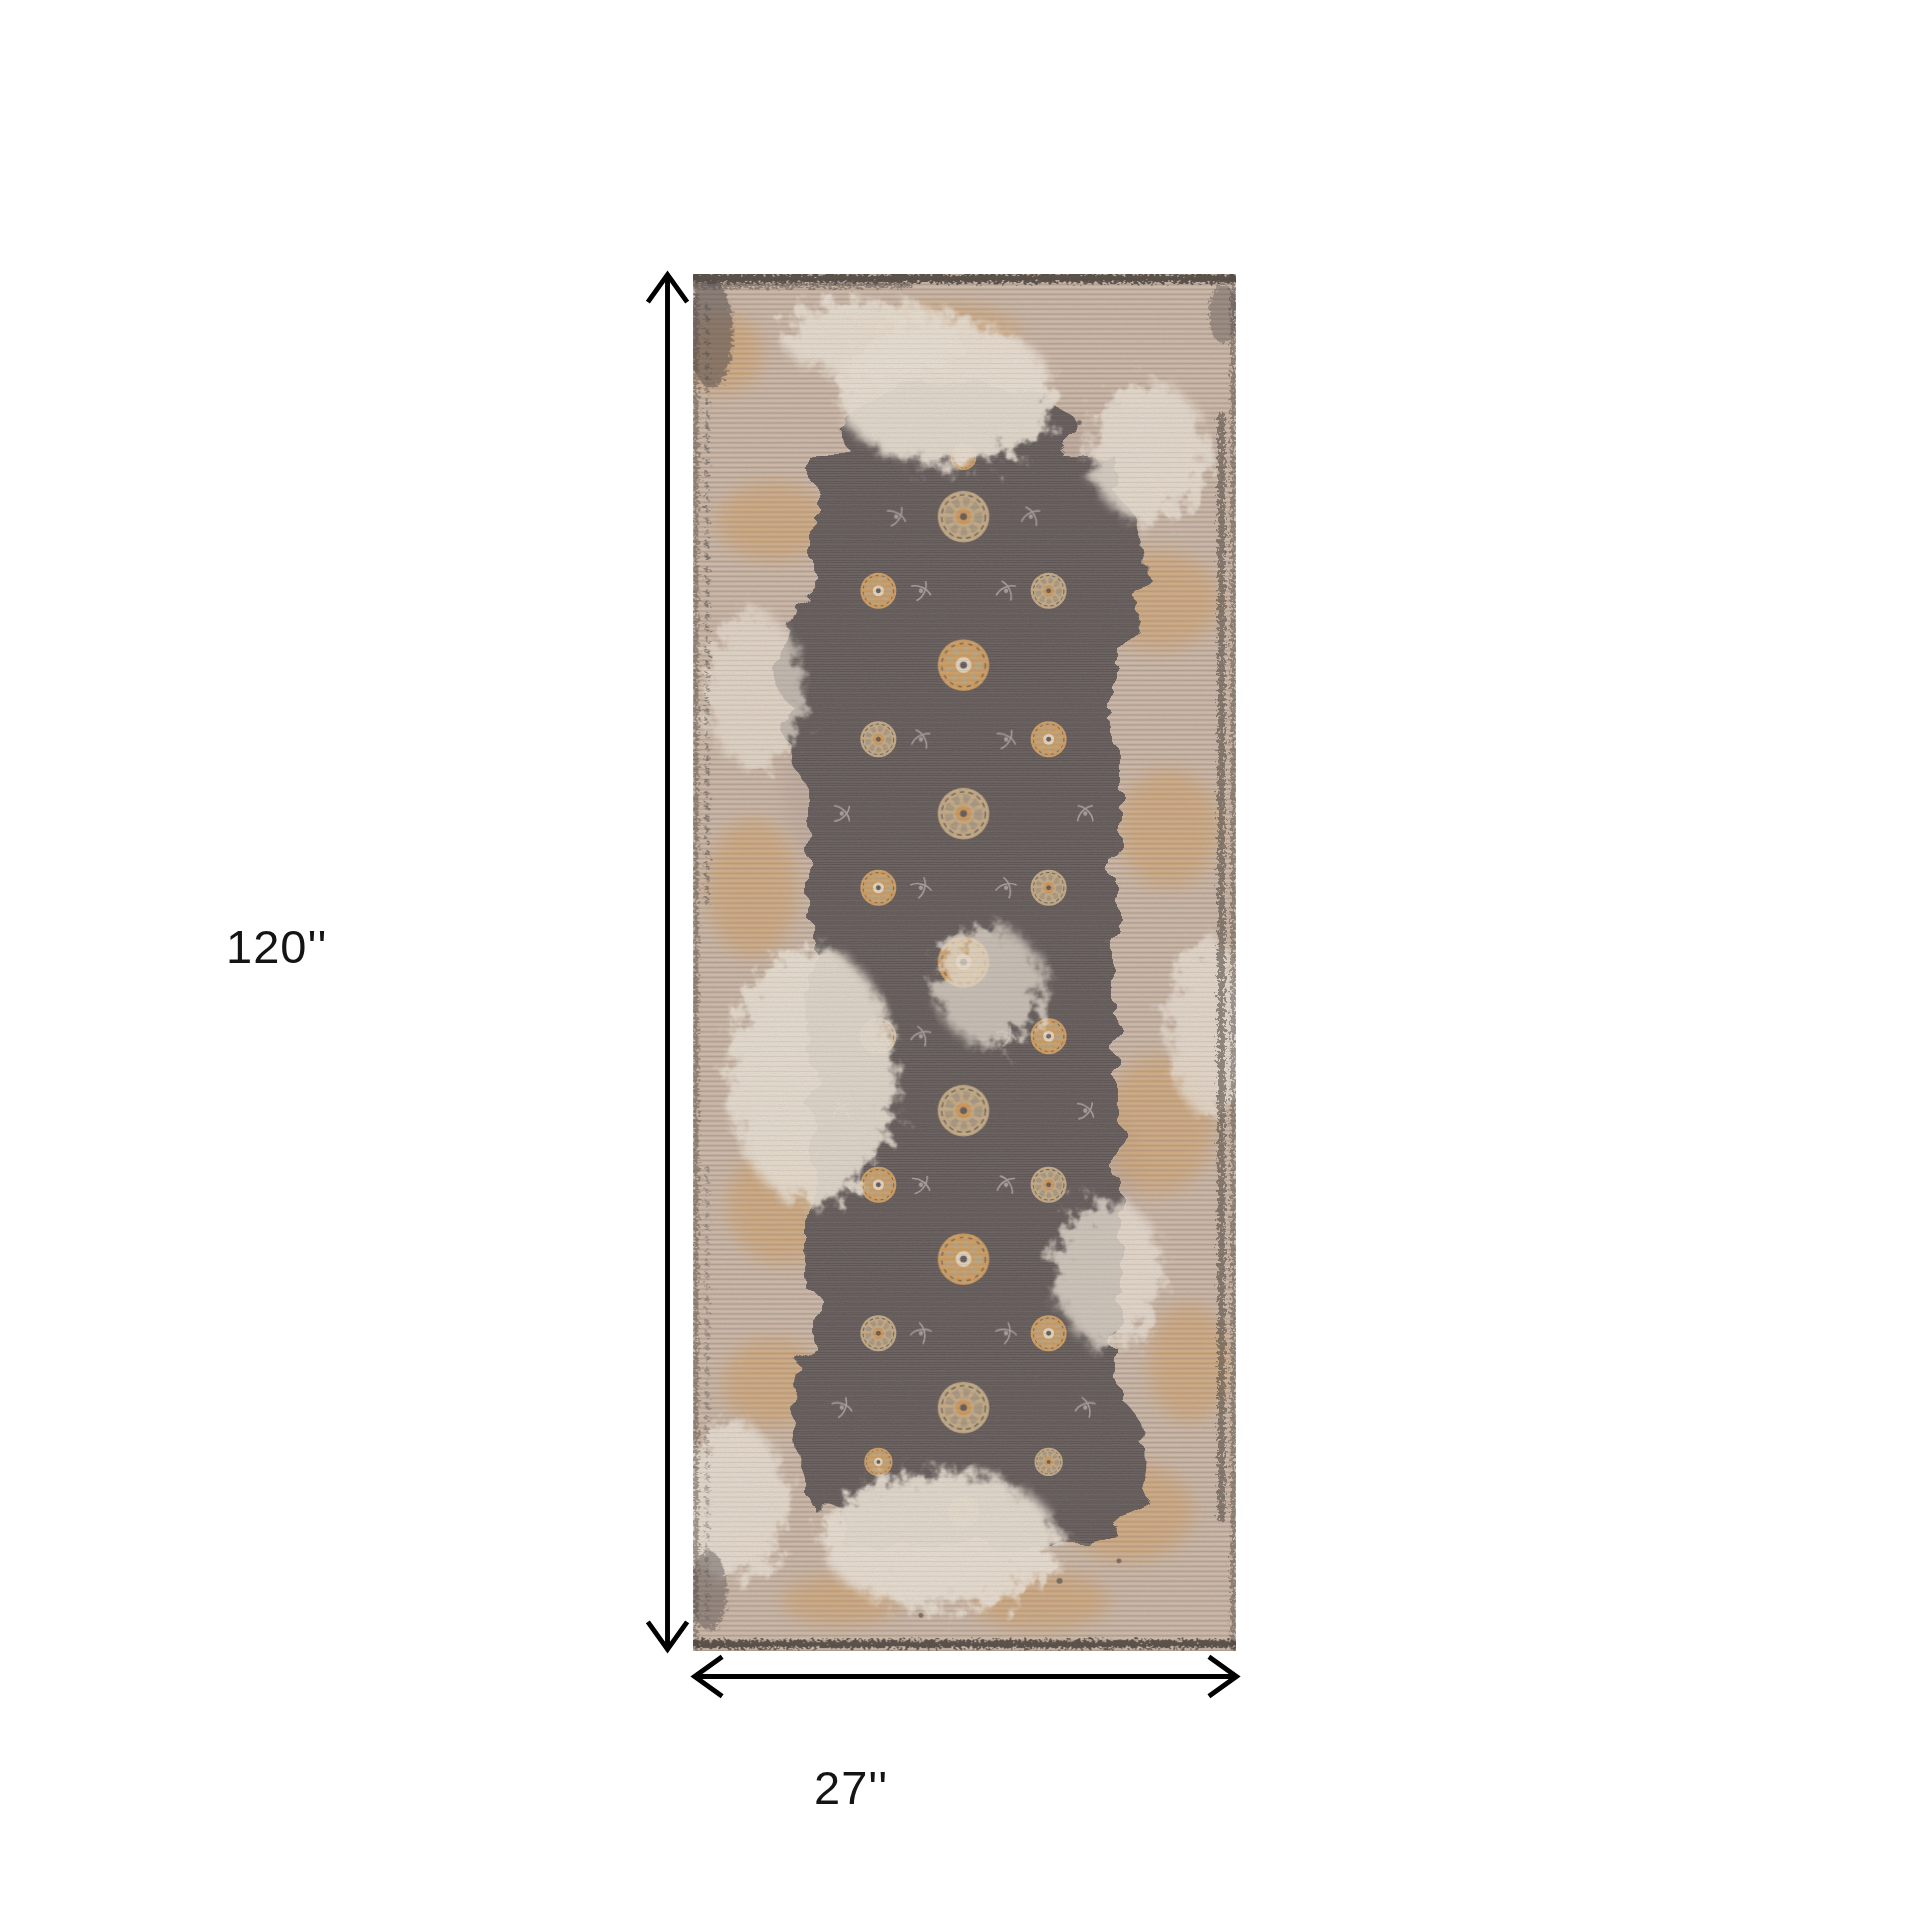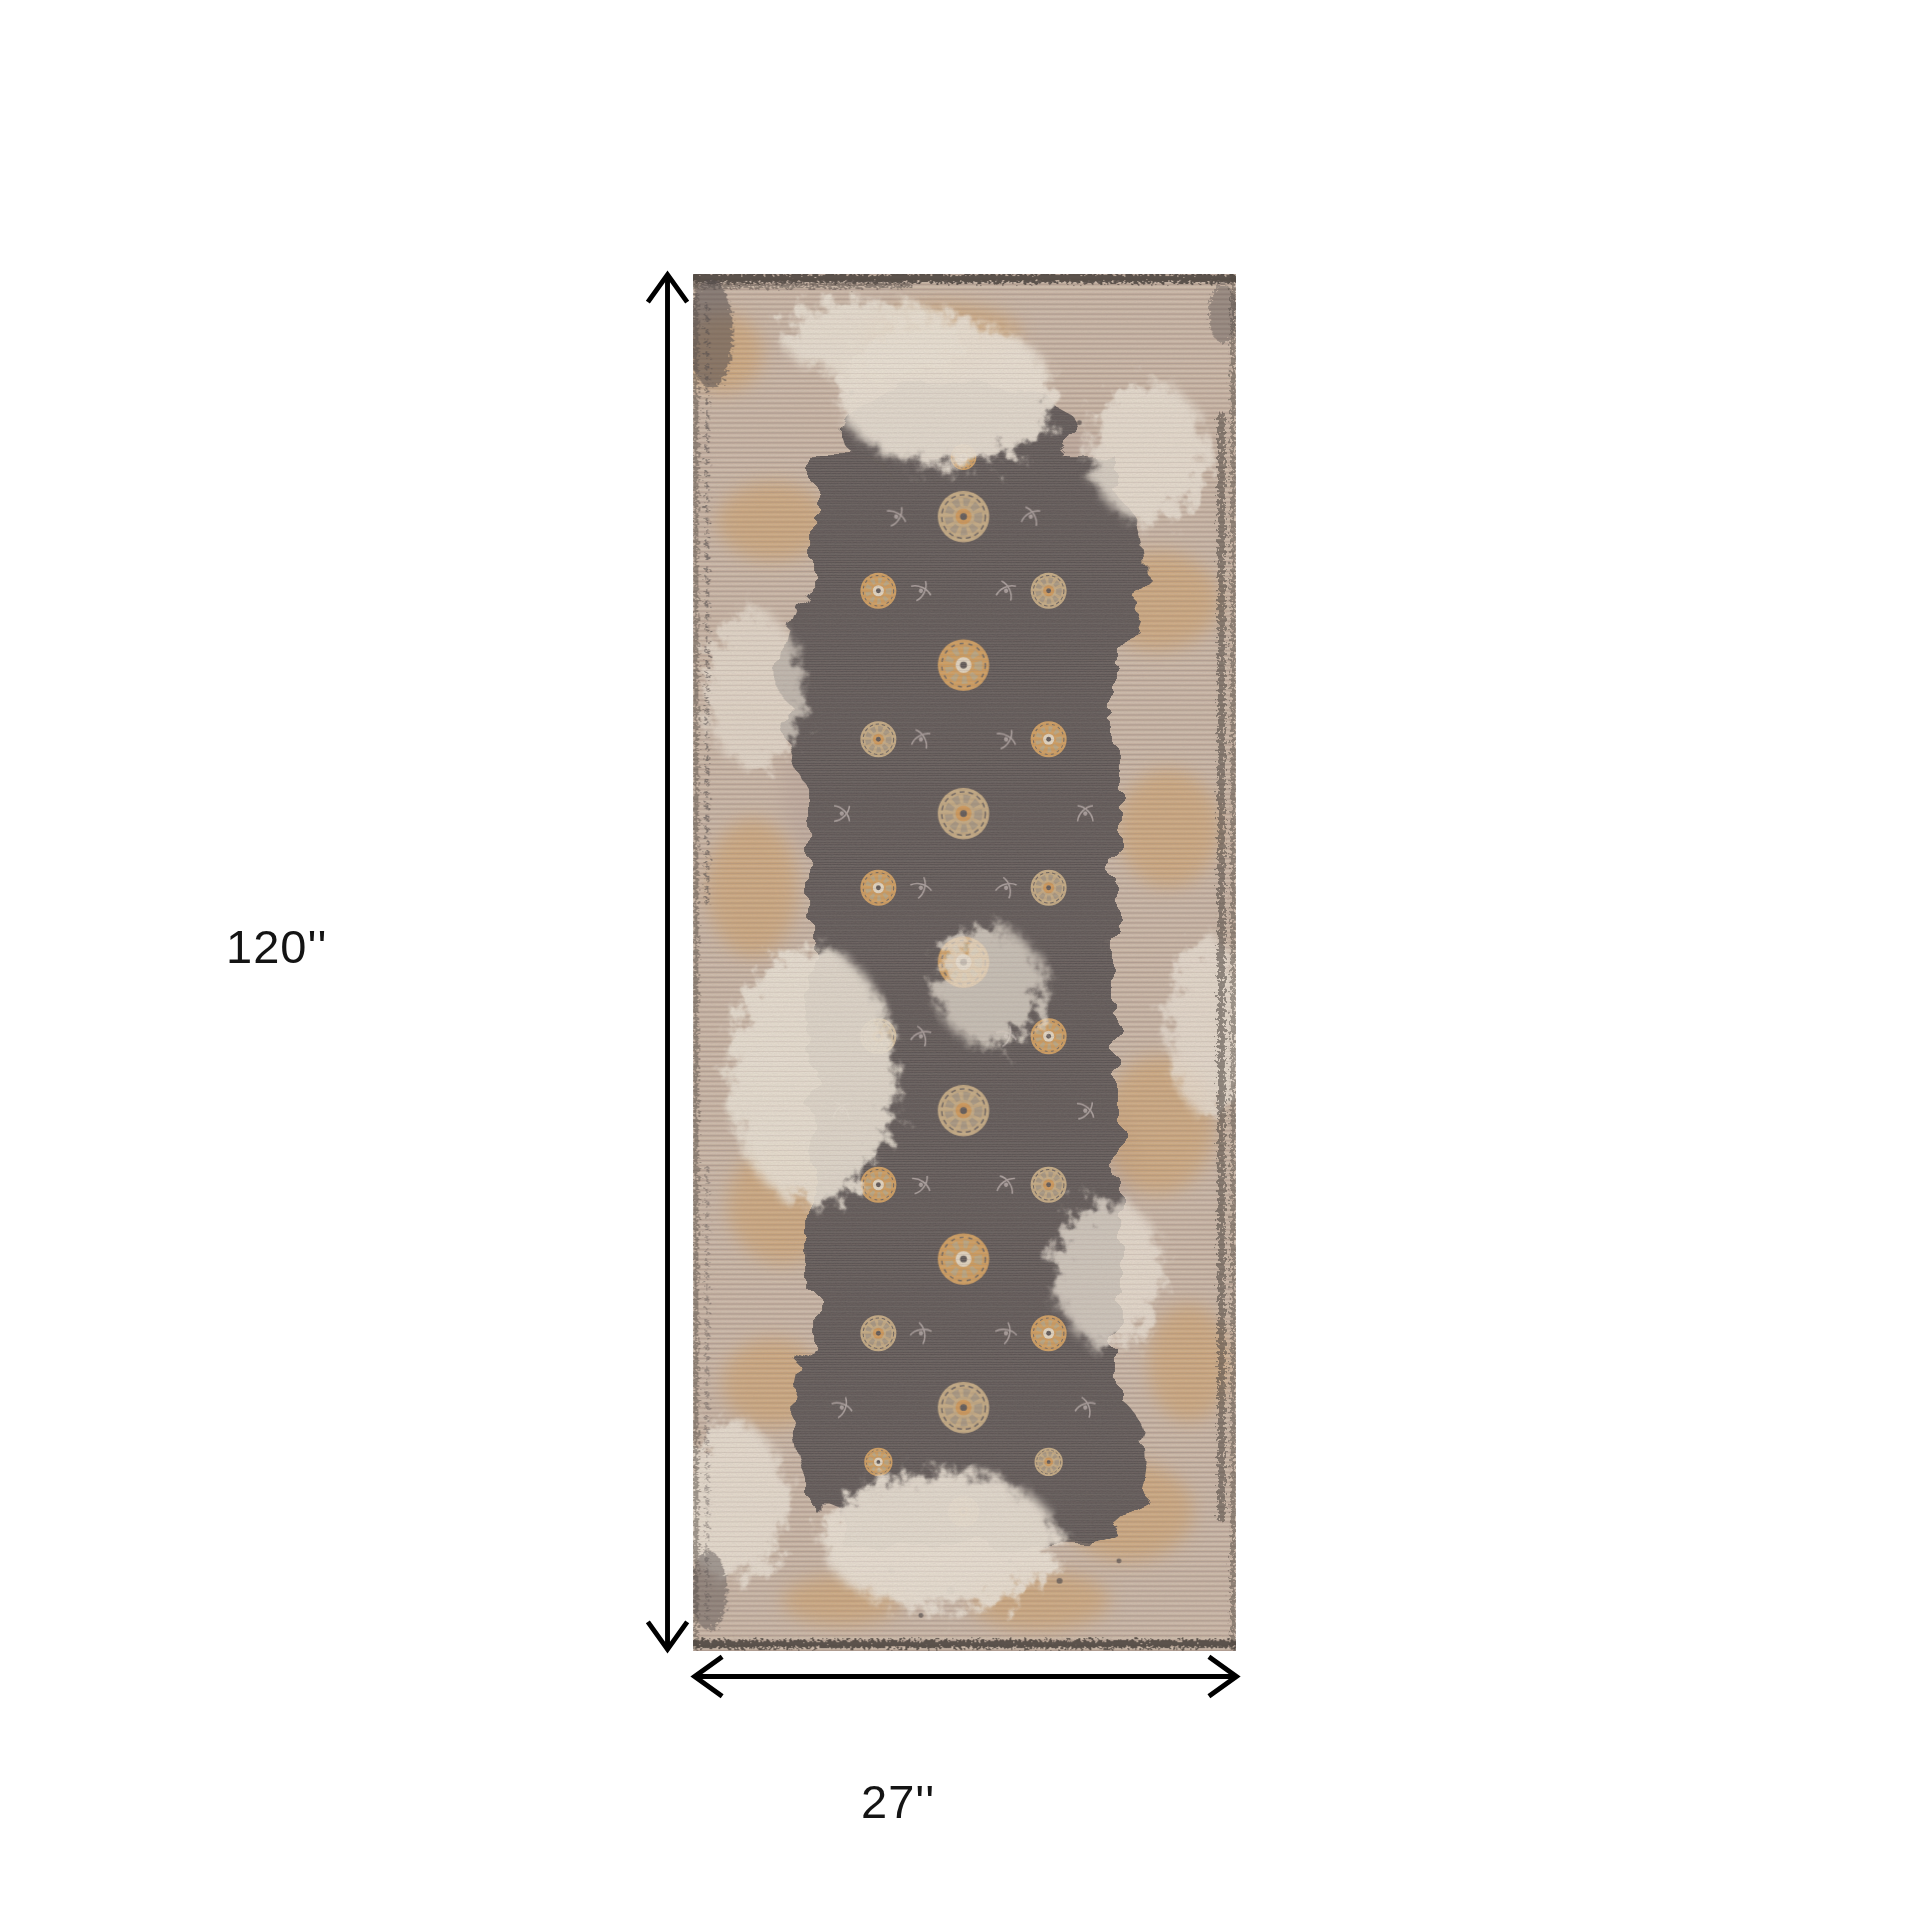--- a/index.html
+++ b/index.html
@@ -13,21 +13,21 @@
   }
   .dim-label{
     position:absolute;
     font-size:47px;
     color:#141414;
     letter-spacing:1px;
     white-space:nowrap;
     line-height:1;
   }
   .dim-height{left:226px;top:923px;}
-  .dim-width{left:861px;top:1764px;margin-top:14px;}
+  .dim-width{left:814px;top:1764px;}
   .varrow{position:absolute;left:639px;top:255px;}
   .harrow{position:absolute;left:681px;top:1647px;}
   .rug{position:absolute;left:693px;top:274px;}
 </style>
 </head>
 <body>
 
 <div class="canvas">
 
   <span class="dim-label dim-height">120''</span>

